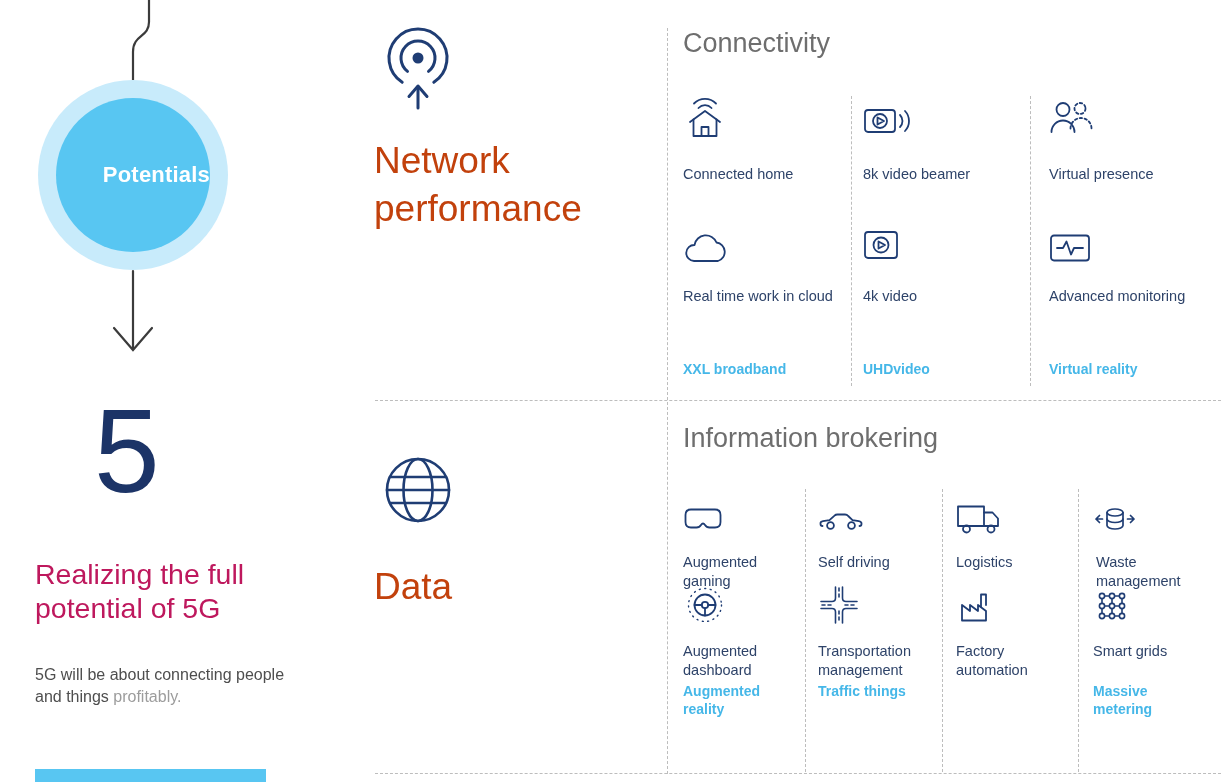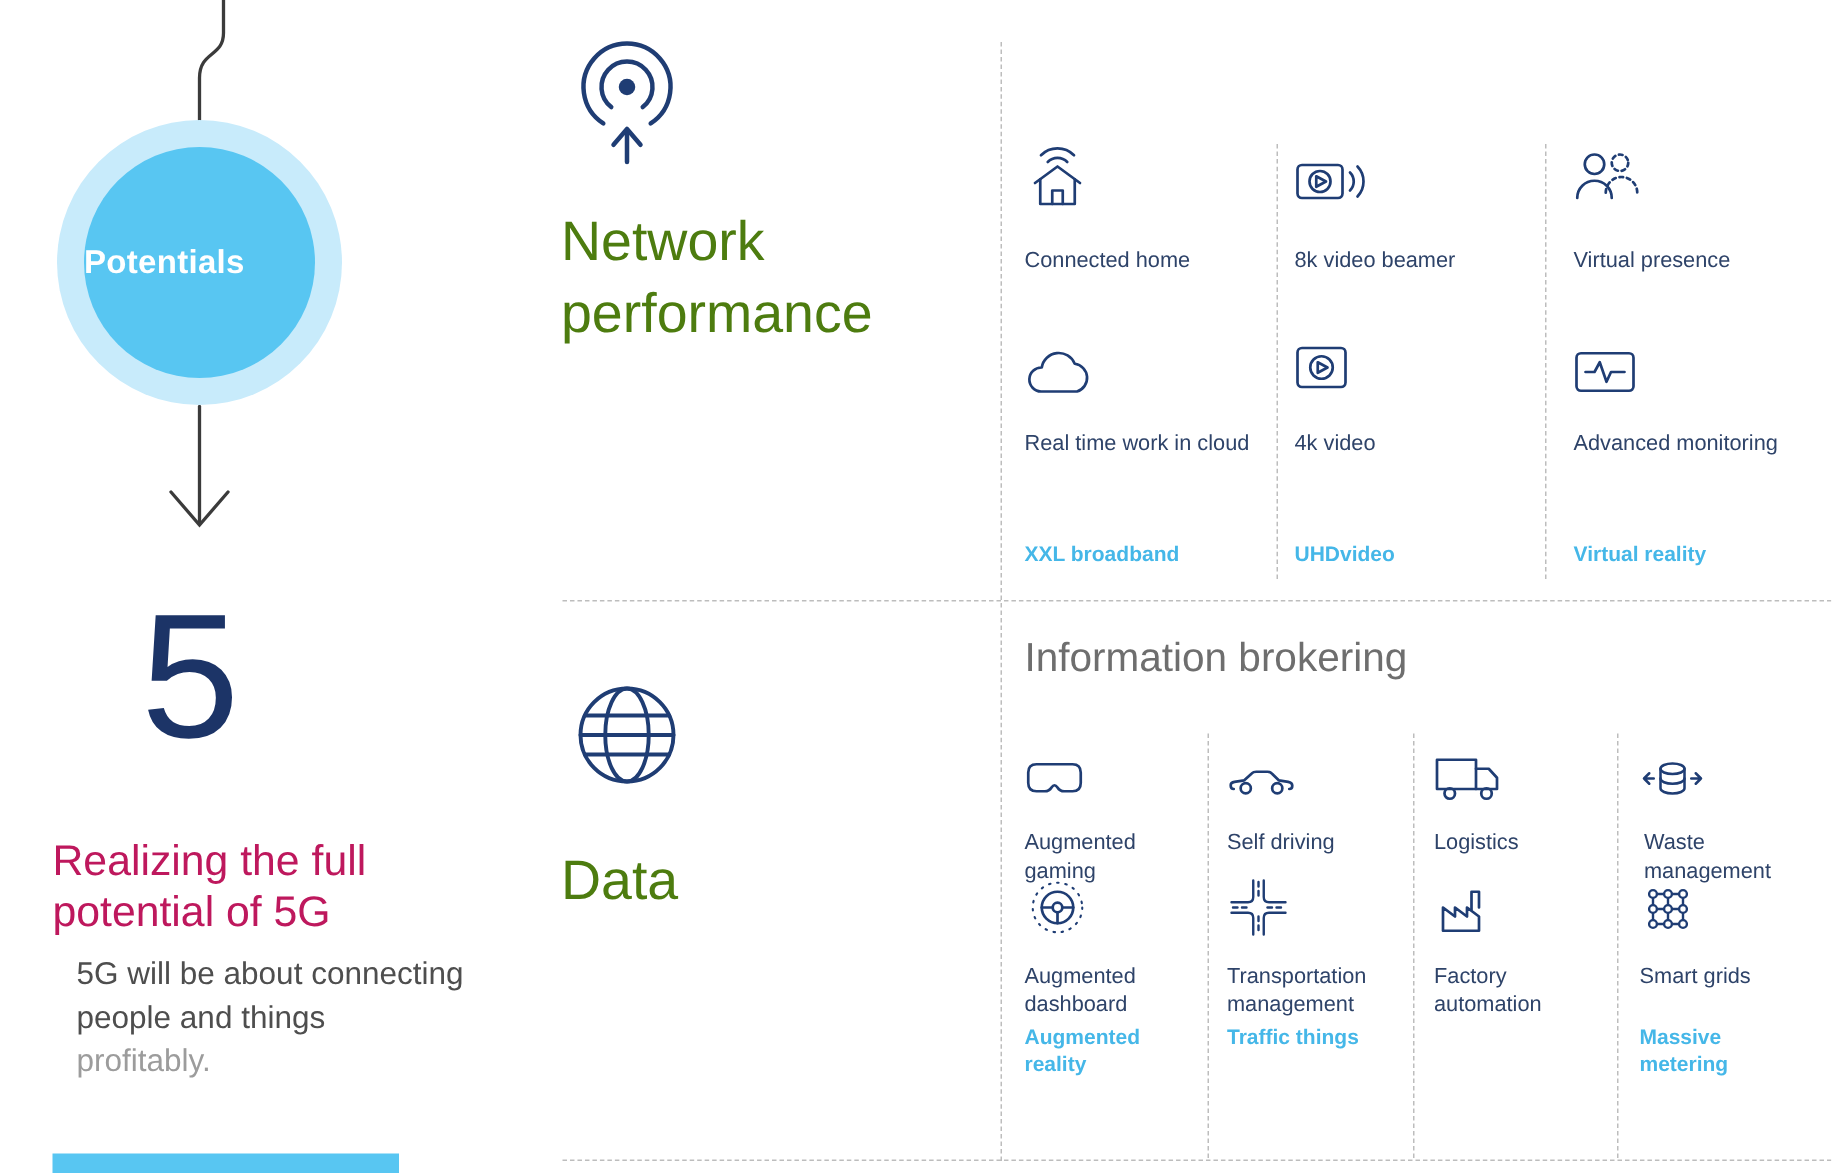--- a/index.html
+++ b/index.html
@@ -1,28 +1,28 @@
 <!DOCTYPE html>
 <html><head>
 <meta charset="utf-8">
 <style>
   html,body{margin:0;padding:0;background:#ffffff;}
   #canvas{position:relative;width:1221px;height:782px;background:#fff;overflow:hidden;
           font-family:"Liberation Sans","DejaVu Sans",sans-serif;color:#1c3467;}
   .abs{position:absolute;}
   .bubble-halo{left:38px;top:80px;width:190px;height:190px;border-radius:50%;background:#c8ebfb;}
   .bubble{left:56px;top:98px;width:154px;height:154px;border-radius:50%;background:#58c6f2;
-          display:flex;align-items:center;justify-content:flex-start;}
+          display:flex;align-items:center;justify-content:flex-end;}
   .bubble span{color:#fff;font-size:22px;font-weight:700;letter-spacing:.2px;}
   .big-number{left:94px;top:392px;font-size:118px;line-height:1;color:#1c3467;}
   .headline{left:35px;top:557px;width:250px;font-size:28.5px;line-height:1.2;color:#be185d;}
-  .body-copy{left:35px;top:636px;width:258px;font-size:21px;line-height:1.38;color:#4e4e4e;margin-left:16px;}
+  .body-copy{left:35px;top:664px;width:258px;font-size:16px;line-height:1.38;color:#4e4e4e;}
   .body-copy .light{color:#9c9c9c;}
   .accent-bar{left:35px;top:769px;width:231px;height:13px;background:#58c6f2;}
-  .category-label{font-size:37px;line-height:1.3;color:#4d7c0f;}
+  .category-label{font-size:37px;line-height:1.3;color:#c2410c;}
   .section-title{font-size:27px;color:#6e6e6e;}
   .grid-label{font-size:14.5px;line-height:1.28;color:#2e4369;margin-top:16px;}
   .nowrap{white-space:nowrap;}
   .footer-label{font-size:14px;font-weight:700;line-height:1.3;color:#45b7e8;}
   .vdash{width:0;border-left:1px dashed #bdbdbd;}
   .hdash{height:0;border-top:1px dashed #bdbdbd;}
 </style>
 </head>
 <body>
 
@@ -67,20 +67,21 @@
 
   <div class="abs vdash" style="left:667px;top:28px;height:746px"></div>
   <div class="abs hdash" style="left:375px;top:400px;width:846px"></div>
   <div class="abs hdash" style="left:375px;top:773px;width:846px"></div>
   <div class="abs vdash" style="left:851px;top:96px;height:290px"></div>
   <div class="abs vdash" style="left:1030px;top:96px;height:290px"></div>
   <div class="abs vdash" style="left:805px;top:489px;height:283px"></div>
   <div class="abs vdash" style="left:942px;top:489px;height:283px"></div>
   <div class="abs vdash" style="left:1078px;top:489px;height:283px"></div>
 
+  <div class="abs section-title" style="left:683px;top:28px">Connectivity</div>
 
   <svg class="abs" style="left:683px;top:97px" width="44" height="44" viewBox="0 0 44 44" fill="none" stroke="#1f3d74" stroke-width="1.8" stroke-linecap="round" stroke-linejoin="round">
     <path d="M15.5,11 A9,9 0 0 1 28.5,11"></path>
     <path d="M11,6.5 A15.5,15.5 0 0 1 33,6.5"></path>
     <path d="M7,25 L22,14 L37,25"></path>
     <path d="M10.5,22.5 L10.5,39 L33.5,39 L33.5,22.5"></path>
     <path d="M18.5,39 L18.5,30 L25.5,30 L25.5,39"></path>
   </svg>
   <div class="abs grid-label nowrap" style="left:683px;top:149px">Connected home</div>
 

